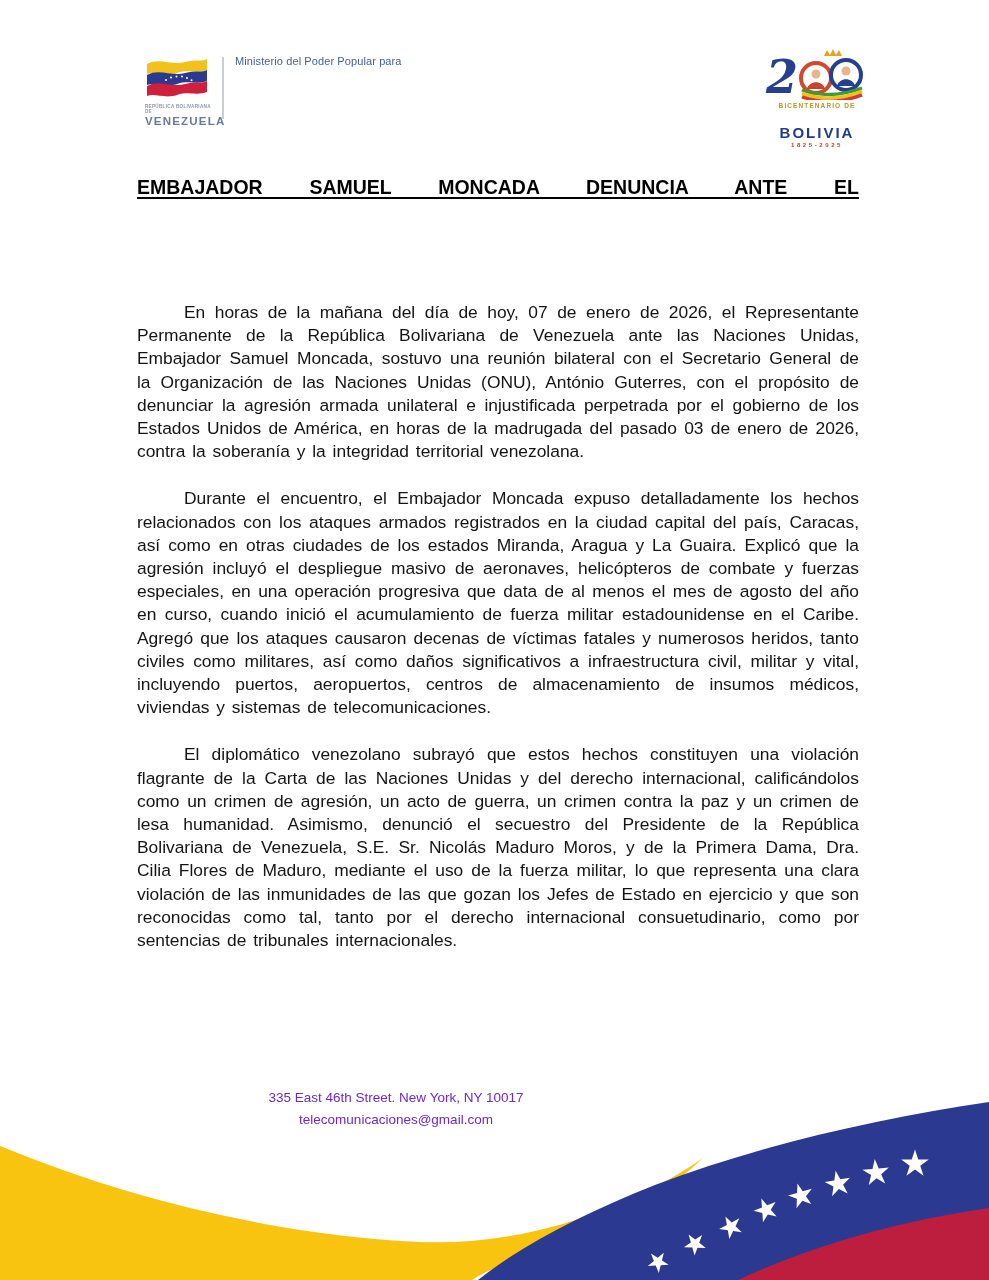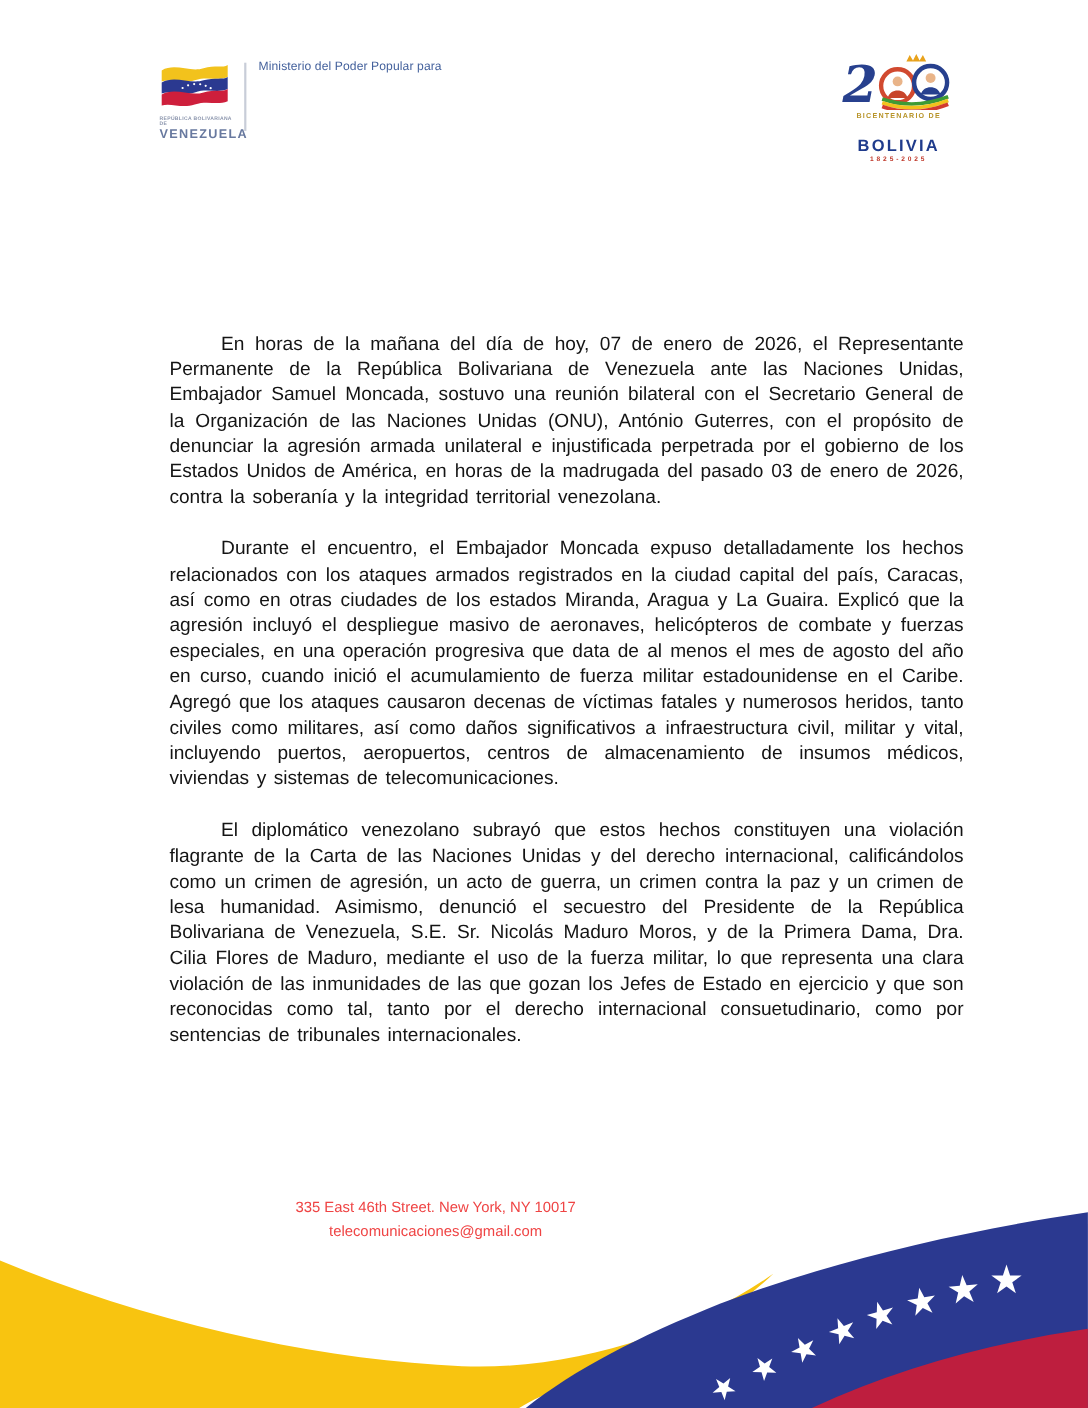--- a/index.html
+++ b/index.html
@@ -24,27 +24,27 @@
   .bol-name{font-size:15px;font-weight:800;letter-spacing:2px;color:#1F3B8C;line-height:16px;margin-top:16px;}
   .bol-years{font-size:6px;font-weight:bold;letter-spacing:2.6px;color:#C0392B;margin-top:1px;}
   
   .title-block{position:absolute;left:137px;top:175px;width:722px;color:#000;}
   .title-line{
     font-size:19.5px;font-weight:700;line-height:25px;
     text-decoration:underline;text-decoration-thickness:2px;text-underline-offset:3px;
     text-align:justify;text-align-last:justify;white-space:normal;
   }
   .title-line.last{text-align-last:left;}
-  .content{position:absolute;left:154px;top:301px;width:722px;color:#141414;}
+  .content{position:absolute;left:137px;top:301px;width:722px;color:#141414;}
   .content p{
     margin:0 0 24px 0;font-size:17.4px;line-height:23.2px;
     text-align:justify;text-indent:47px;word-spacing:2px;
   }
   
-  .footer{position:absolute;left:0;top:1087px;width:792px;text-align:center;color:#ef4444;}
+  .footer{position:absolute;left:0;top:1087px;width:792px;text-align:center;color:#6d28d9;}
   .footer div{font-size:13.5px;line-height:22px;}
   
   .bottom-art{position:absolute;left:0;bottom:0;width:989px;height:240px;display:block;}
 </style>
 </head>
 <body>
 
 <div class="hdr-left">
   <div class="flag-col">
     <svg width="64" height="42" viewBox="0 0 64 42">
@@ -90,20 +90,21 @@
       <path d="M8 45.4 Q 37 55.4 68 43.4" fill="none" stroke="#F2C21C" stroke-width="3.4"></path>
       <path d="M8 48.8 Q 37 58.8 68 46.8" fill="none" stroke="#D23B2F" stroke-width="3.4"></path>
     </svg>
   </div>
   <div class="bol-small">BICENTENARIO DE</div>
   <div class="bol-name">BOLIVIA</div>
   <div class="bol-years">1825-2025</div>
 </div>
 
 <div class="title-block">
+  <div class="title-line">EMBAJADOR SAMUEL MONCADA DENUNCIA ANTE EL</div>
 </div>
 
 <div class="content">
   <p>En horas de la mañana del día de hoy, 07 de enero de 2026, el Representante Permanente de la República Bolivariana de Venezuela ante las Naciones Unidas, Embajador Samuel Moncada, sostuvo una reunión bilateral con el Secretario General de la Organización de las Naciones Unidas (ONU), António Guterres, con el propósito de denunciar la agresión armada unilateral e injustificada perpetrada por el gobierno de los Estados Unidos de América, en horas de la madrugada del pasado 03 de enero de 2026, contra la soberanía y la integridad territorial venezolana.</p>
   <p>Durante el encuentro, el Embajador Moncada expuso detalladamente los hechos relacionados con los ataques armados registrados en la ciudad capital del país, Caracas, así como en otras ciudades de los estados Miranda, Aragua y La Guaira. Explicó que la agresión incluyó el despliegue masivo de aeronaves, helicópteros de combate y fuerzas especiales, en una operación progresiva que data de al menos el mes de agosto del año en curso, cuando inició el acumulamiento de fuerza militar estadounidense en el Caribe. Agregó que los ataques causaron decenas de víctimas fatales y numerosos heridos, tanto civiles como militares, así como daños significativos a infraestructura civil, militar y vital, incluyendo puertos, aeropuertos, centros de almacenamiento de insumos médicos, viviendas y sistemas de telecomunicaciones.</p>
   <p>El diplomático venezolano subrayó que estos hechos constituyen una violación flagrante de la Carta de las Naciones Unidas y del derecho internacional, calificándolos como un crimen de agresión, un acto de guerra, un crimen contra la paz y un crimen de lesa humanidad. Asimismo, denunció el secuestro del Presidente de la República Bolivariana de Venezuela, S.E. Sr. Nicolás Maduro Moros, y de la Primera Dama, Dra. Cilia Flores de Maduro, mediante el uso de la fuerza militar, lo que representa una clara violación de las inmunidades de las que gozan los Jefes de Estado en ejercicio y que son reconocidas como tal, tanto por el derecho internacional consuetudinario, como por sentencias de tribunales internacionales.</p>
 </div>
 
 <div class="footer">
   <div>335 East 46th Street. New York, NY 10017</div>

